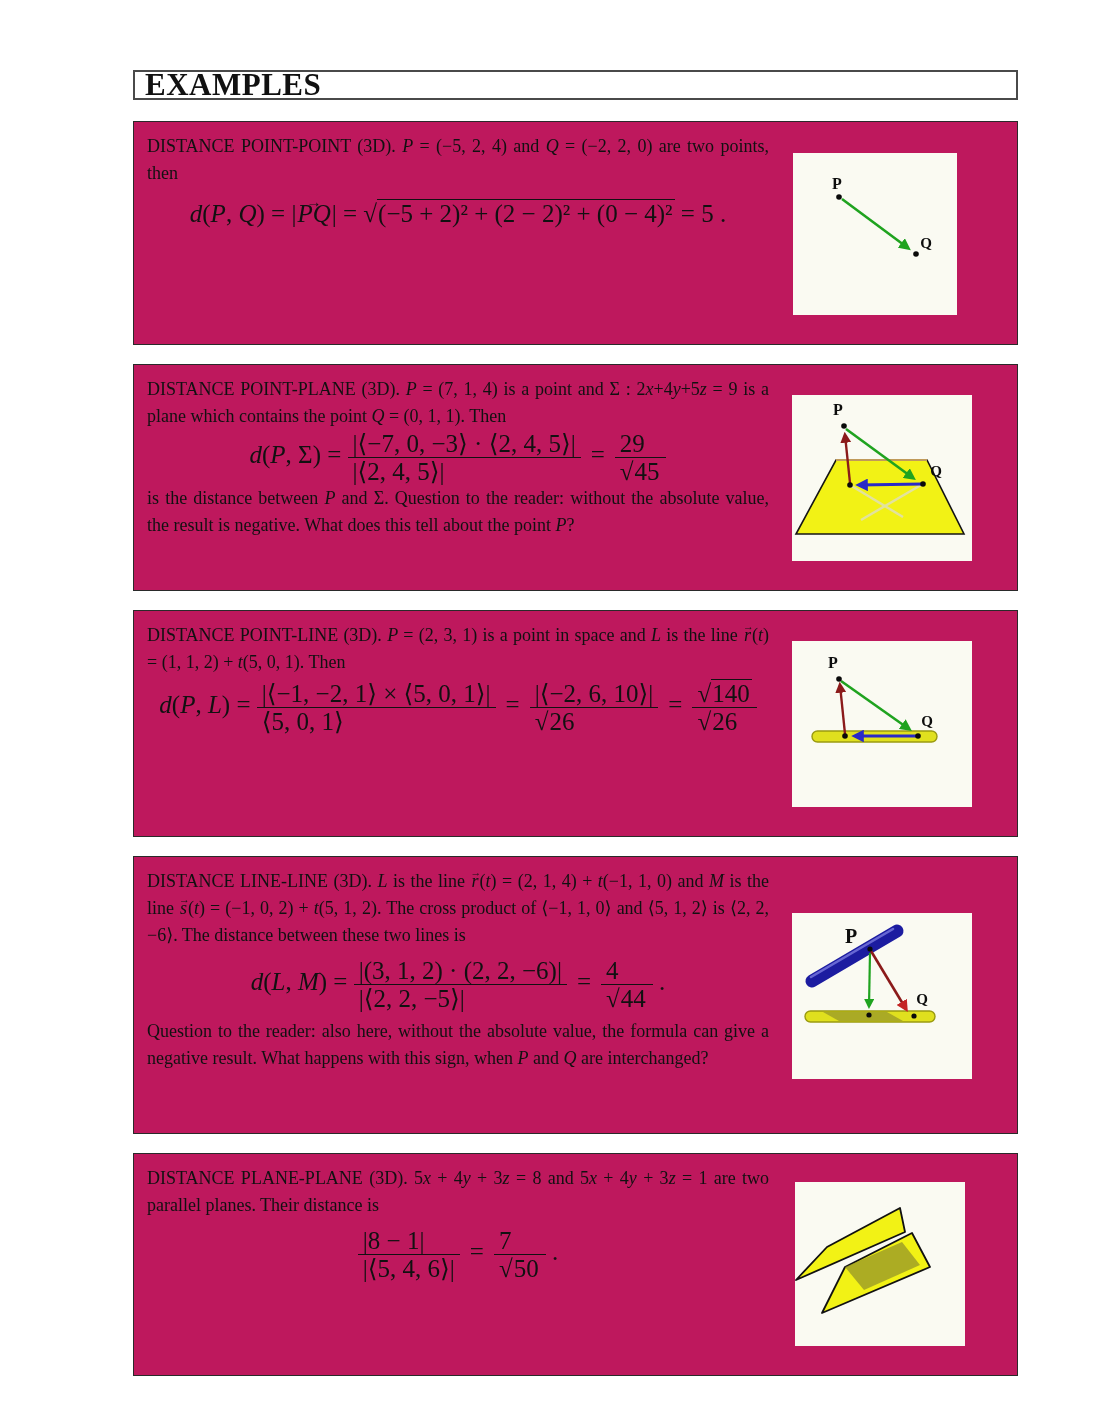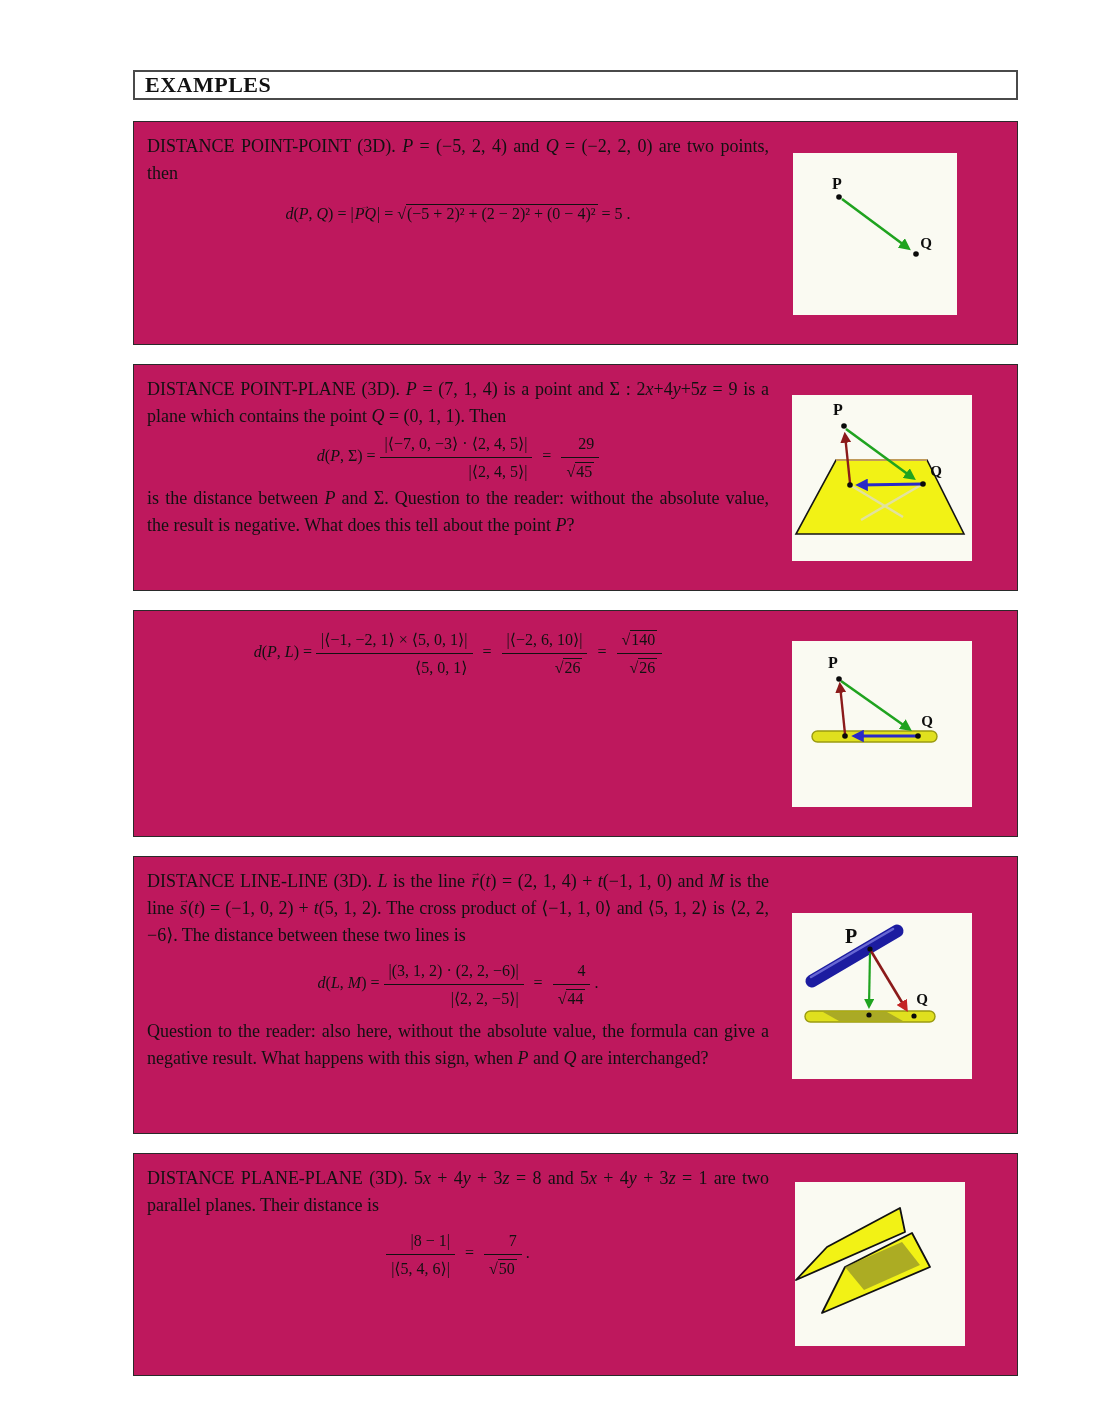--- a/index.html
+++ b/index.html
@@ -19,21 +19,21 @@
     box-sizing: border-box;
     border: 2px solid var(--header_border, #4a4a4a);
     height: 30px;
     display: flex; align-items: center;
     padding: 0 10px;
     margin-bottom: 21px;
     background: #fff;
   }
   .header-title {
     font-weight: bold;
-    font-size: 22px;
+    font-size: 31px;
     letter-spacing: 0.5px;
   }
   .card {
     box-sizing: border-box;
     border: 1.6px solid var(--card_border, #2a2a2a);
     display: flex;
     padding: 11px 12px 8px 13px;
     margin-bottom: 19px;
     background: #be185d;
     gap: 6px;
@@ -42,27 +42,27 @@
     width: 622px;
     flex: none;
     font-size: 18px;
     line-height: 27px;
     text-align: justify;
   }
   .text-col p { margin: 0; }
   .formula {
     text-align: center;
     margin: 9px 0 6px;
-    font-size: 16px;
+    font-size: 25px;
     line-height: 26px;
   }
   .frac {
     display: inline-block;
     vertical-align: middle;
-    text-align: right;
+    text-align: left;
     line-height: 23px;
     font-family: Liberation Serif, serif;
   }
   .frac .num { display: block; padding: 0 5px 2px; border-bottom: 1.4px solid #111; }
   .frac .den { display: block; padding: 2px 5px 0; }
   .feq { display: inline-block; margin: 0 10px; }
   .sqrt { white-space: nowrap; }
   .sqrt .rad { border-top: 1.4px solid #111; padding: 0 2px 0 1px; }
   .vec { font-style: italic; position: relative; display: inline-block; padding: 0 1px; }
   .vec::after {
@@ -145,20 +145,21 @@
         <circle cx="63" cy="90" r="2.8" fill="var(--dot,#0a0a0a)"></circle>
         <circle cx="136" cy="89" r="2.8" fill="var(--dot,#0a0a0a)"></circle>
         <text x="51" y="20" font-size="16" text-anchor="middle">P</text>
         <text x="149" y="81" font-size="15" text-anchor="middle">Q</text>
       </svg>
     </div>
   </section>
 
   <section class="card" style="min-height:227px">
     <div class="text-col">
+      <p>DISTANCE POINT-LINE (3D). <i>P</i> = (2, 3, 1) is a point in space and <i>L</i> is the line <span class="vec">r</span>(<i>t</i>) = (1, 1, 2) + <i>t</i>(5, 0, 1). Then</p>
       <div class="formula" style="margin:6px 0 4px"><i>d</i>(<i>P</i>, <i>L</i>) = <span class="frac"><span class="num">|⟨−1, −2, 1⟩ × ⟨5, 0, 1⟩|</span><span class="den">⟨5, 0, 1⟩</span></span><span class="feq">=</span><span class="frac"><span class="num">|⟨−2, 6, 10⟩|</span><span class="den"><span class="sqrt">√<span class="rad">26</span></span></span></span><span class="feq">=</span><span class="frac"><span class="num"><span class="sqrt">√<span class="rad">140</span></span></span><span class="den"><span class="sqrt">√<span class="rad">26</span></span></span></span></div>
     </div>
     <div class="fig-col">
       <svg class="diagram" width="190" height="168" viewBox="0 0 190 168">
         <rect x="5" y="0" width="180" height="166" fill="var(--diagram_bg,#fafaf2)"></rect>
         <rect x="25" y="90" width="125" height="11" rx="5.5" fill="var(--yellow_rod,#e0e01e)" stroke="var(--yellow_dark,#9a9a10)" stroke-width="1.4"></rect>
         <line x1="58" y1="93" x2="53" y2="44" stroke="var(--maroon,#8b1a1a)" stroke-width="2.4" marker-end="url(#mk-maroon)"></line>
         <line x1="54" y1="40" x2="122" y2="88" stroke="var(--green,#1fa31f)" stroke-width="2.6" marker-end="url(#mk-green)"></line>
         <line x1="131" y1="95" x2="68" y2="95" stroke="var(--blue,#2929c8)" stroke-width="3" marker-end="url(#mk-blue)"></line>
         <circle cx="52" cy="38" r="2.8" fill="var(--dot,#0a0a0a)"></circle>

